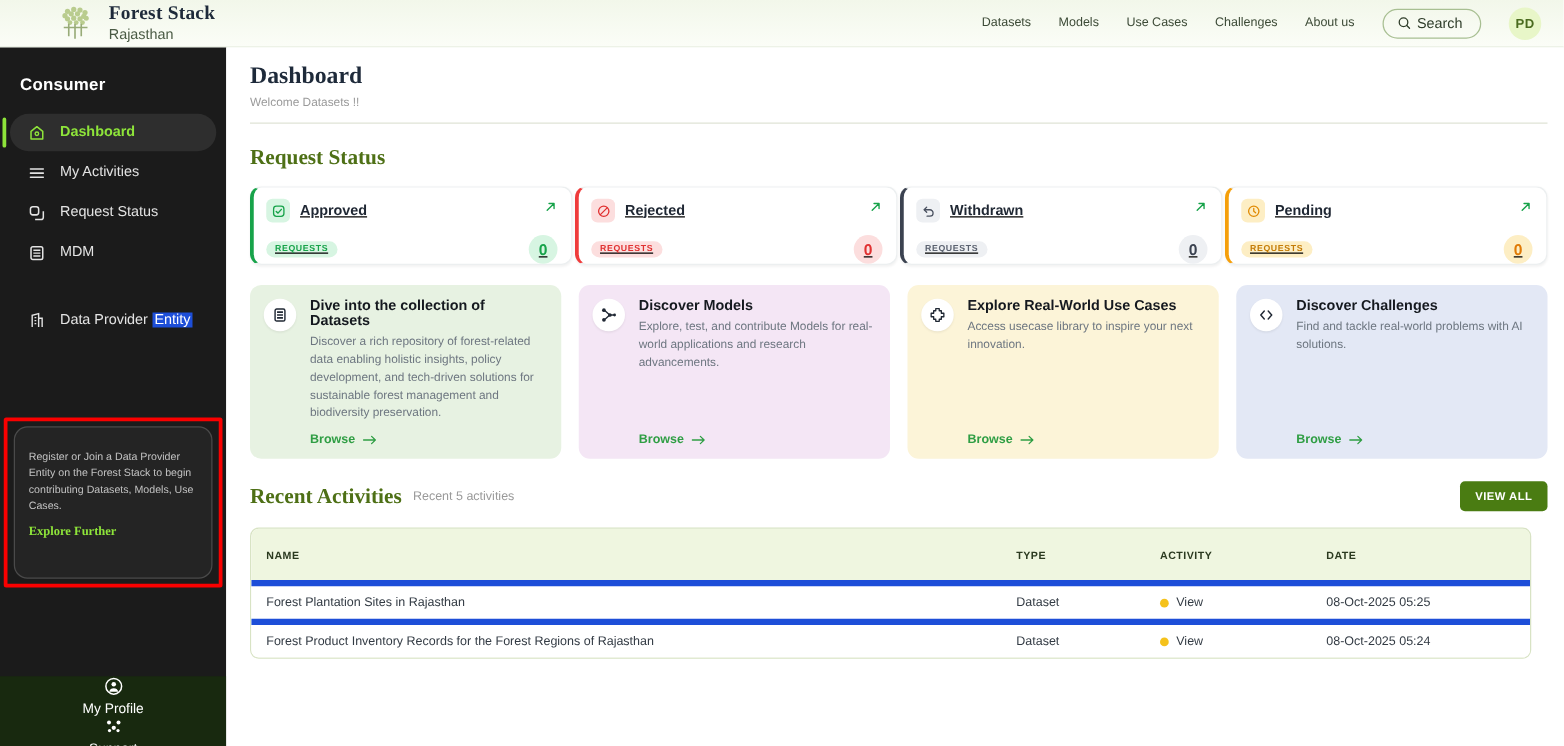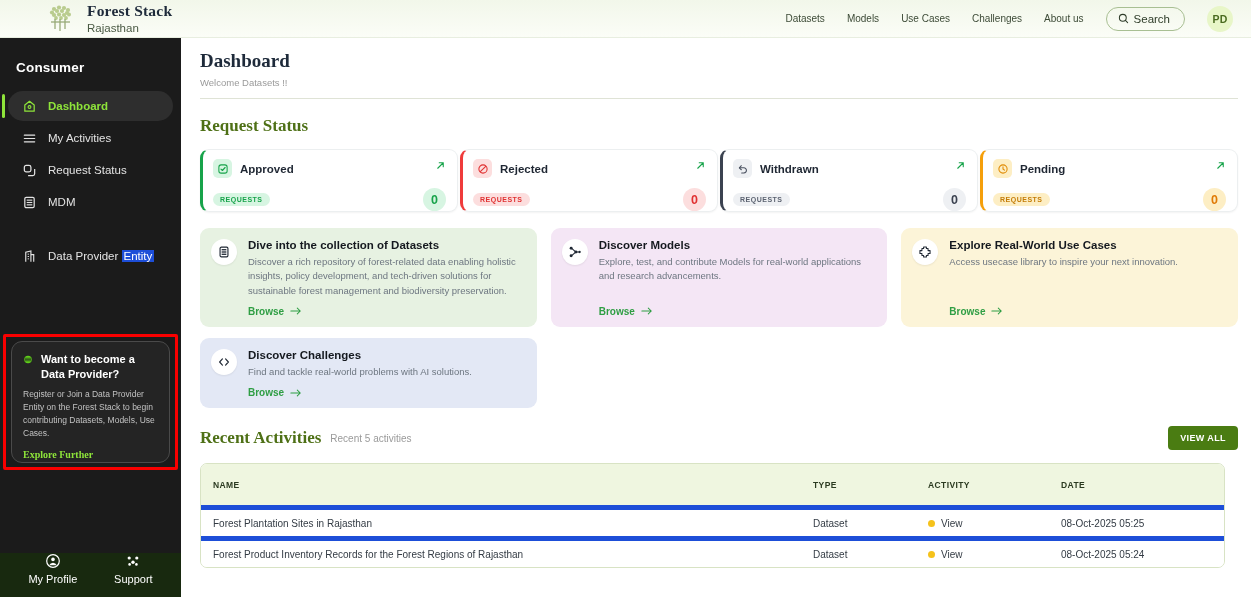--- a/index.html
+++ b/index.html
@@ -79,23 +79,24 @@
     position: absolute; left: 8px; top: 7px; width: 159px; height: 122px;
     border: 1px solid #4a4a4a; border-radius: 11px; background: #242424;
     padding: 10px 11px;
   }
   .promo-head { display: flex; gap: 8px; align-items: flex-start; }
   .promo-title { font-size: 11px; color: #fff; font-weight: bold; line-height: 1.32; }
   .promo-body { font-size: 8.5px; color: #c2c2c2; line-height: 1.52; margin-top: 7px; }
   .promo-link { font-size: 10px; color: #8ee43a; font-weight: bold; margin-top: 9px; cursor: pointer; font-family: Liberation Serif, serif; }
 
   .sb-bottom {
-    position: absolute; left: 0; bottom: 0; width: 181px; height: 44px;
-    background: #18290f; display: flex; align-items: flex-start; justify-content: space-around;
+    position: absolute; left: 0; bottom: 0; width: 181px; height: 56px;
+    background: #18290f; display: flex; align-items: center; justify-content: space-around;
     padding: 0 10px;
+    flex-direction: column;
   }
   .sb-bot-item {
     display: flex; flex-direction: column; align-items: center; gap: 4px;
     font-size: 11px; color: #fff; cursor: pointer;
   }
 
   
   .main {
     position: absolute; left: 181px; top: 38px;
     width: 1070px; height: 559px; background: #fff;
@@ -109,21 +110,21 @@
   .rule { height: 1px; background: #dfe3d6; margin-top: 10px; }
 
   .sec-head { display: flex; align-items: baseline; gap: 9px; margin-top: 17px; }
   .sec-title {
     font-family: "Liberation Serif", serif;
     font-size: 17px; font-weight: bold; color: #4e7016;
   }
   .sec-sub { font-size: 10px; color: #9a9a9a; }
 
   
-  .status-row { display: flex; gap: 2px; margin-top: 13px; }
+  .status-row { display: flex; gap: 2px; margin-top: 13px; text-decoration: underline; }
   .scard {
     flex: 1; height: 63px; background: #fff;
     border: 1px solid #eceff0; border-radius: 9px;
     border-left-width: 3px; border-left-style: solid;
     padding: 9px 11px 0 10px; position: relative;
     box-shadow: 0 1px 2px rgba(0,0,0,.05);
     cursor: pointer;
   }
   .scard-top { display: flex; align-items: center; gap: 8px; }
   .s-badge {
@@ -138,21 +139,21 @@
     padding: 3px 7px; border-radius: 9px;
   }
   .s-count {
     width: 23px; height: 23px; border-radius: 50%;
     display: flex; align-items: center; justify-content: center;
     font-size: 12.5px; font-weight: bold;
   }
 
   
   .feat-grid {
-    display: grid; grid-template-columns: 1fr 1fr 1fr;
+    display: grid; grid-template-columns: 1fr 1fr 1fr 1fr;
     gap: 11px 14px; margin-top: 16px;
   }
   .fcard {
     border-radius: 9px; padding: 11px 13px 10px 11px;
     display: flex; gap: 11px; cursor: pointer;
   }
   .fcard.tall { min-height: 92px; }
   .fcard.short { min-height: 68px; }
   .f-ico {
     width: 26px; height: 26px; border-radius: 50%; background: #fff;
@@ -301,31 +302,20 @@
         </svg>
         <span>
           <span>Data Provider </span><span class="hl">Entity</span>
         </span>
       </div>
     </div>
 
     <div class="promo-wrap">
       <div class="promo-outline"></div>
       <div class="promo">
-        <div class="promo-head">
-          <svg width="15" height="15" viewBox="0 0 16 16">
-            <circle cx="8" cy="8" r="6" fill="#5fce1b"></circle>
-            <g stroke="#1b1b1b" stroke-width="1">
-                <path d="M3 6 H13"></path>
-                <path d="M3 8 H13"></path>
-                <path d="M3 10 H13"></path>
-              </g>
-          </svg>
-          <div class="promo-title">Want to become a Data Provider?</div>
-        </div>
         <div class="promo-body">Register or Join a Data Provider Entity on the Forest Stack to begin contributing Datasets, Models, Use Cases.</div>
         <div class="promo-link">Explore Further</div>
       </div>
     </div>
 
     <div class="sb-bottom">
       <div class="sb-bot-item">
         <svg width="16" height="16" viewBox="0 0 16 16">
           <circle cx="8" cy="8" r="6.3" fill="none" stroke="#fff" stroke-width="1.2"></circle>
           <circle cx="8" cy="6.4" r="1.8" fill="#fff"></circle>

